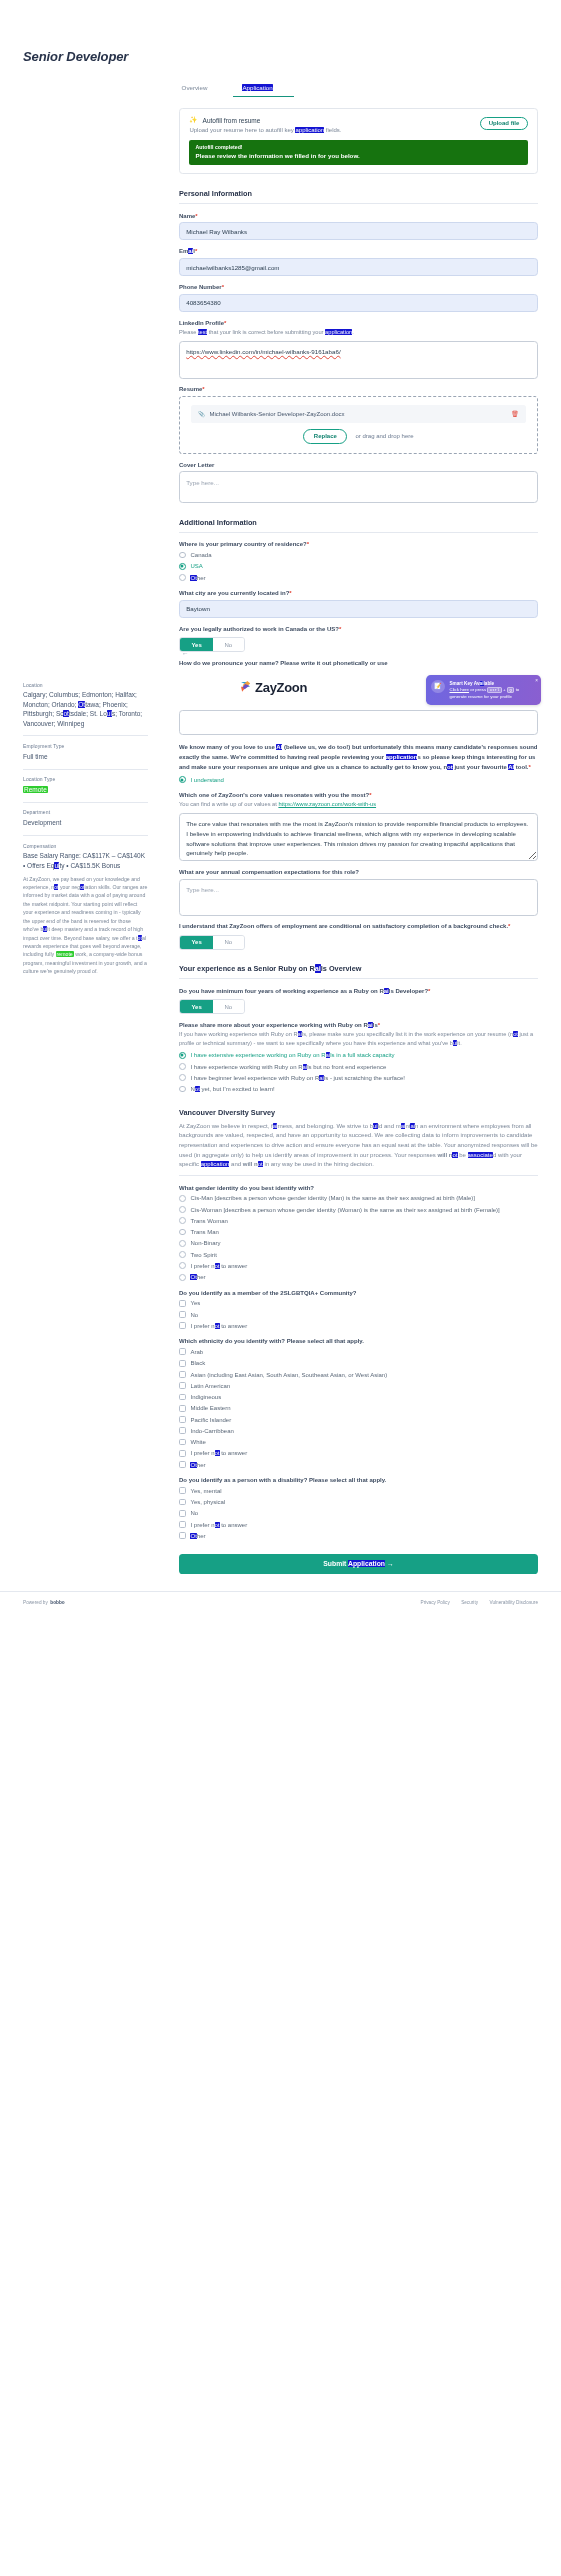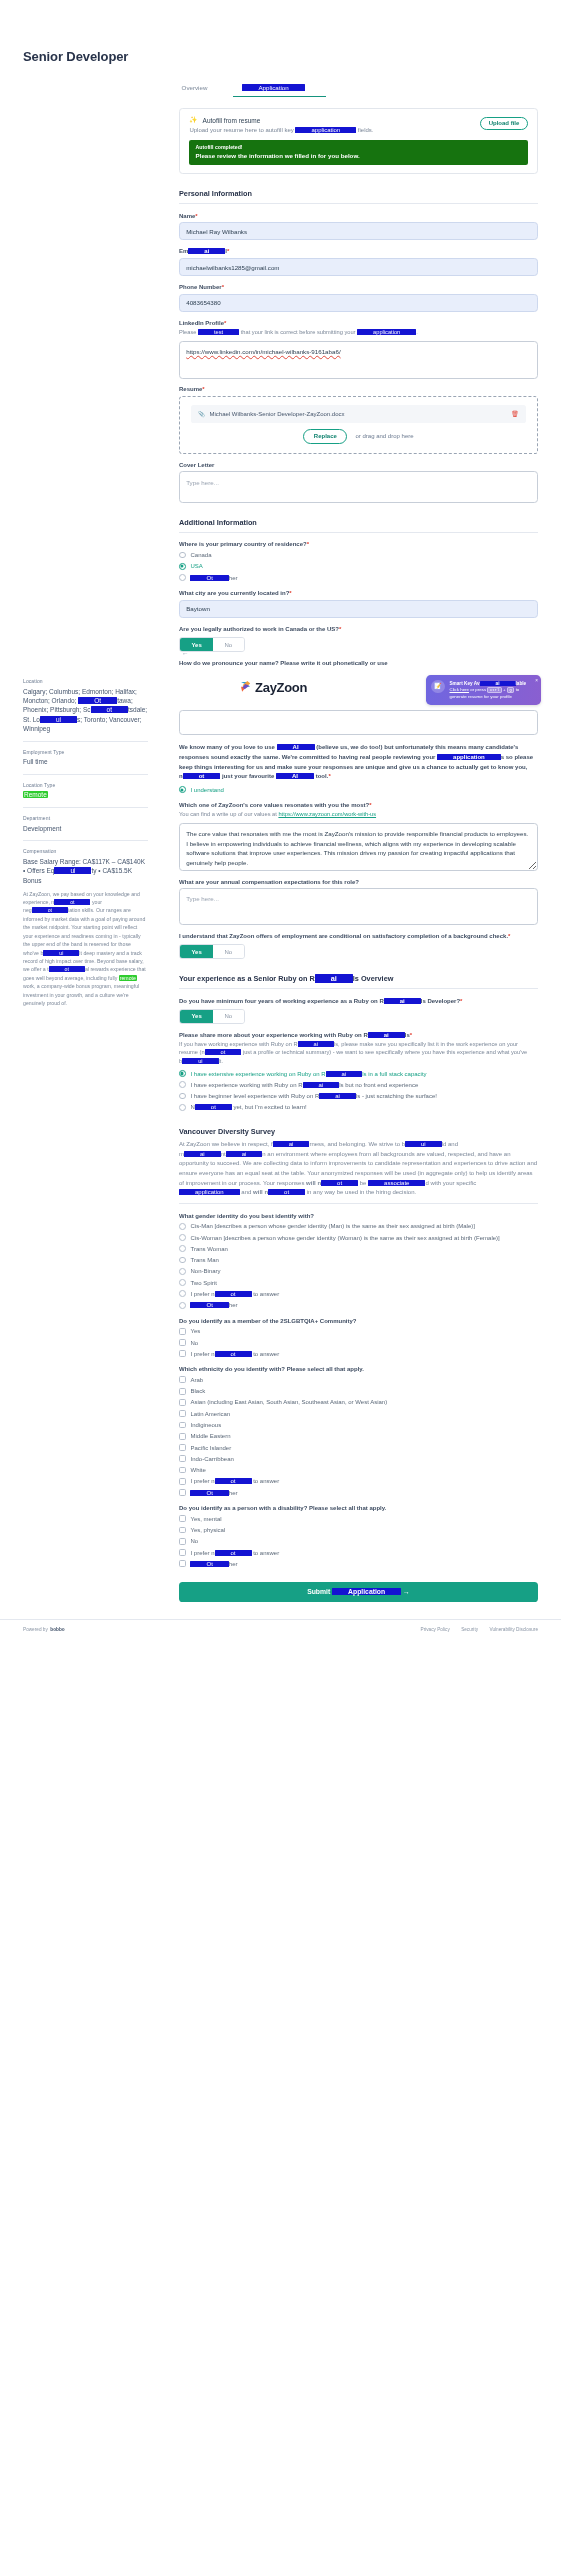--- a/index.html
+++ b/index.html
@@ -9,35 +9,35 @@
     background:#ffffff;
     font-family:"Liberation Sans", sans-serif;
     color:#2c3e50;
     -webkit-font-smoothing:antialiased;
   }
   .page { width:561px; position:relative; padding:0; }
 
   
   .job-title {
     font-size:13px; font-weight:700; color:#28334a;
-    padding:49px 0 0 23px; letter-spacing:-0.1px;
+    padding:49px 0 0 23px; letter-spacing:-0.1px;font-style:italic;
   }
 
   
   .layout { display:flex; padding:0 23px 0 23px; margin-top:20px; align-items:center; }
   .sidebar { width:130px; flex:0 0 130px; padding-right:5.2px; }
   .content { flex:1; padding-left:26px; }
 
   
   .meta-block { padding:0 0 0 0; }
   .meta-label { font-size:5px; color:#6b7a90; margin-bottom:2.6px; letter-spacing:0.1px;}
   .meta-value { font-size:6.5px; color:#44546c; line-height:1.45; }
   .meta-sep { border:0; border-top:0.5px solid #e4e8ef; margin:7.3px 0 6.8px 0; }
   .meta-note { font-size:5.2px; color:#7b8798; line-height:1.62; margin-top:4.7px; }
-  .hl { background:#1414d2; color:#ffffff; padding:0 16px; border-radius:0.5px; }
+  .hl { background:#1414d2; color:#ffffff; padding:0 0; border-radius:0.5px; }
   .hl-green { background:#2ecc2e; color:#ffffff; padding:0 1px; border-radius:1px; }
 
   
   .tabs { display:flex; gap:35px; font-size:6.2px; color:#7a8798; padding-left:2.6px; }
   .tab { padding-bottom:6.2px; cursor:pointer; }
   .tab.active { color:#2c3e50; font-weight:500; position:relative; }
   .tab.active::after {
     content:""; position:absolute; left:-9.4px; right:-21px; bottom:0;
     height:1px; background:#15937e;
   }

